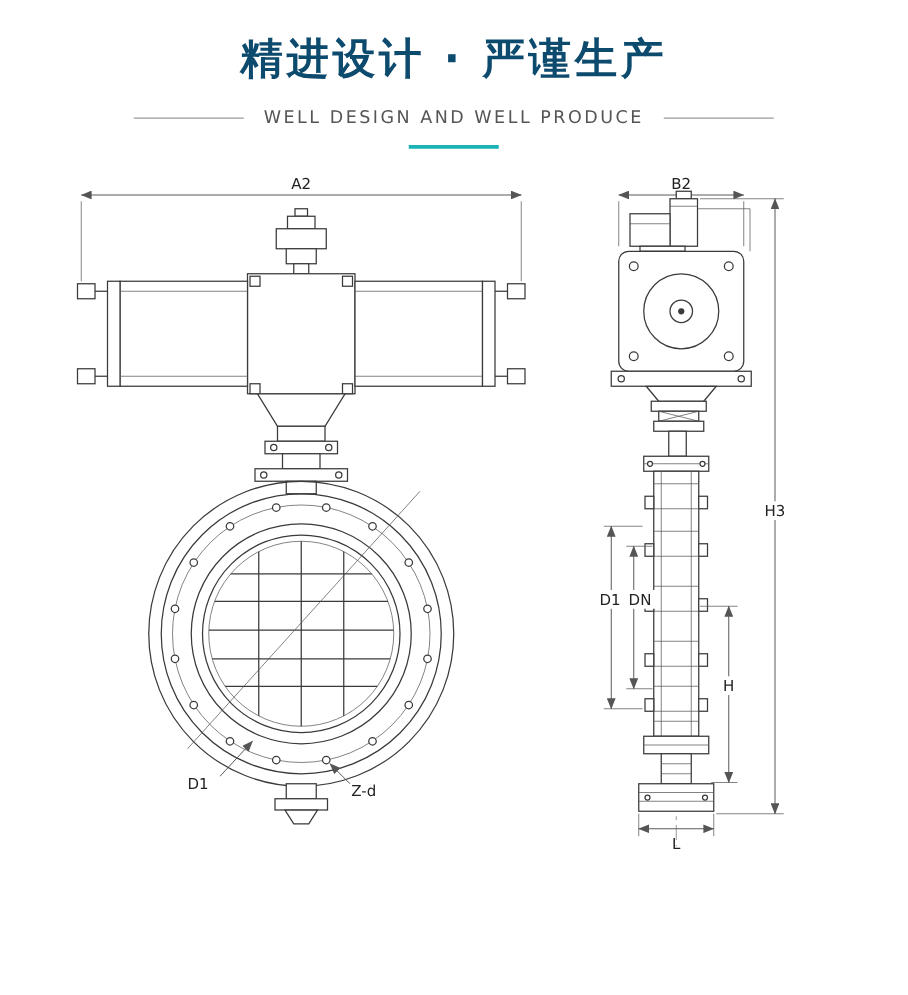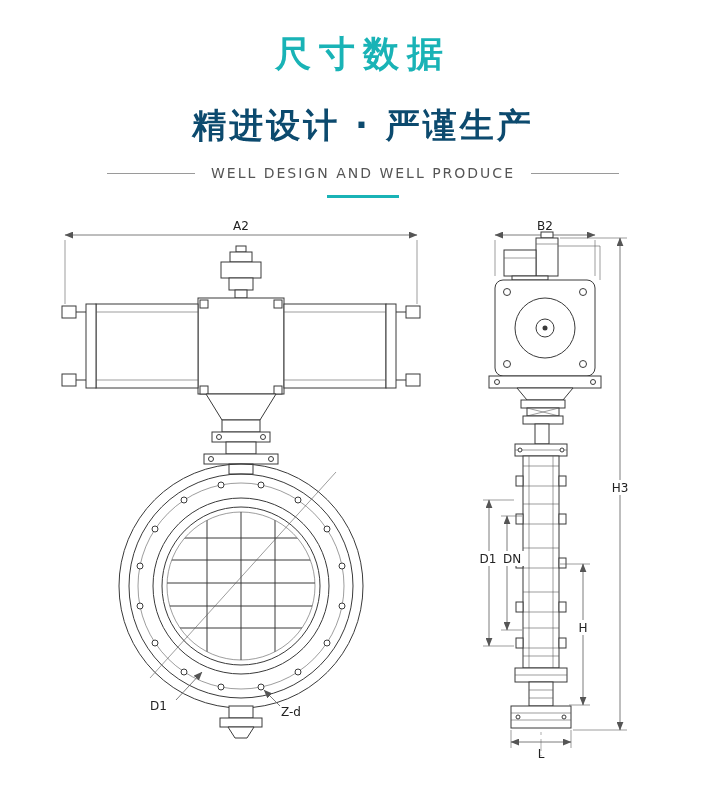--- a/index.html
+++ b/index.html
@@ -31,21 +31,20 @@
   .dim { stroke:#5a5a5a; stroke-width:0.8; fill:none; }
   .cl  { stroke:#8a8a8a; stroke-width:0.7; stroke-dasharray:12 4 3 4; fill:none; }
   text.lbl { font-size:12px; fill:#222; font-family:"DejaVu Sans",sans-serif; }
   .lblbg { fill:#ffffff; }
 </style>
 </head>
 <body>
 
 <div class="page">
 
-  <div class="title">尺寸数据</div>
   <div class="subtitle">精进设计 · 严谨生产</div>
 
   <div class="tagline-row">
     <div class="tagline-rule"></div>
     <div class="tagline-text">WELL DESIGN AND WELL PRODUCE</div>
     <div class="tagline-rule"></div>
   </div>
   <div class="teal-divider"></div>
 
   <svg class="drawing" width="726" height="560" viewBox="0 0 726 560">

